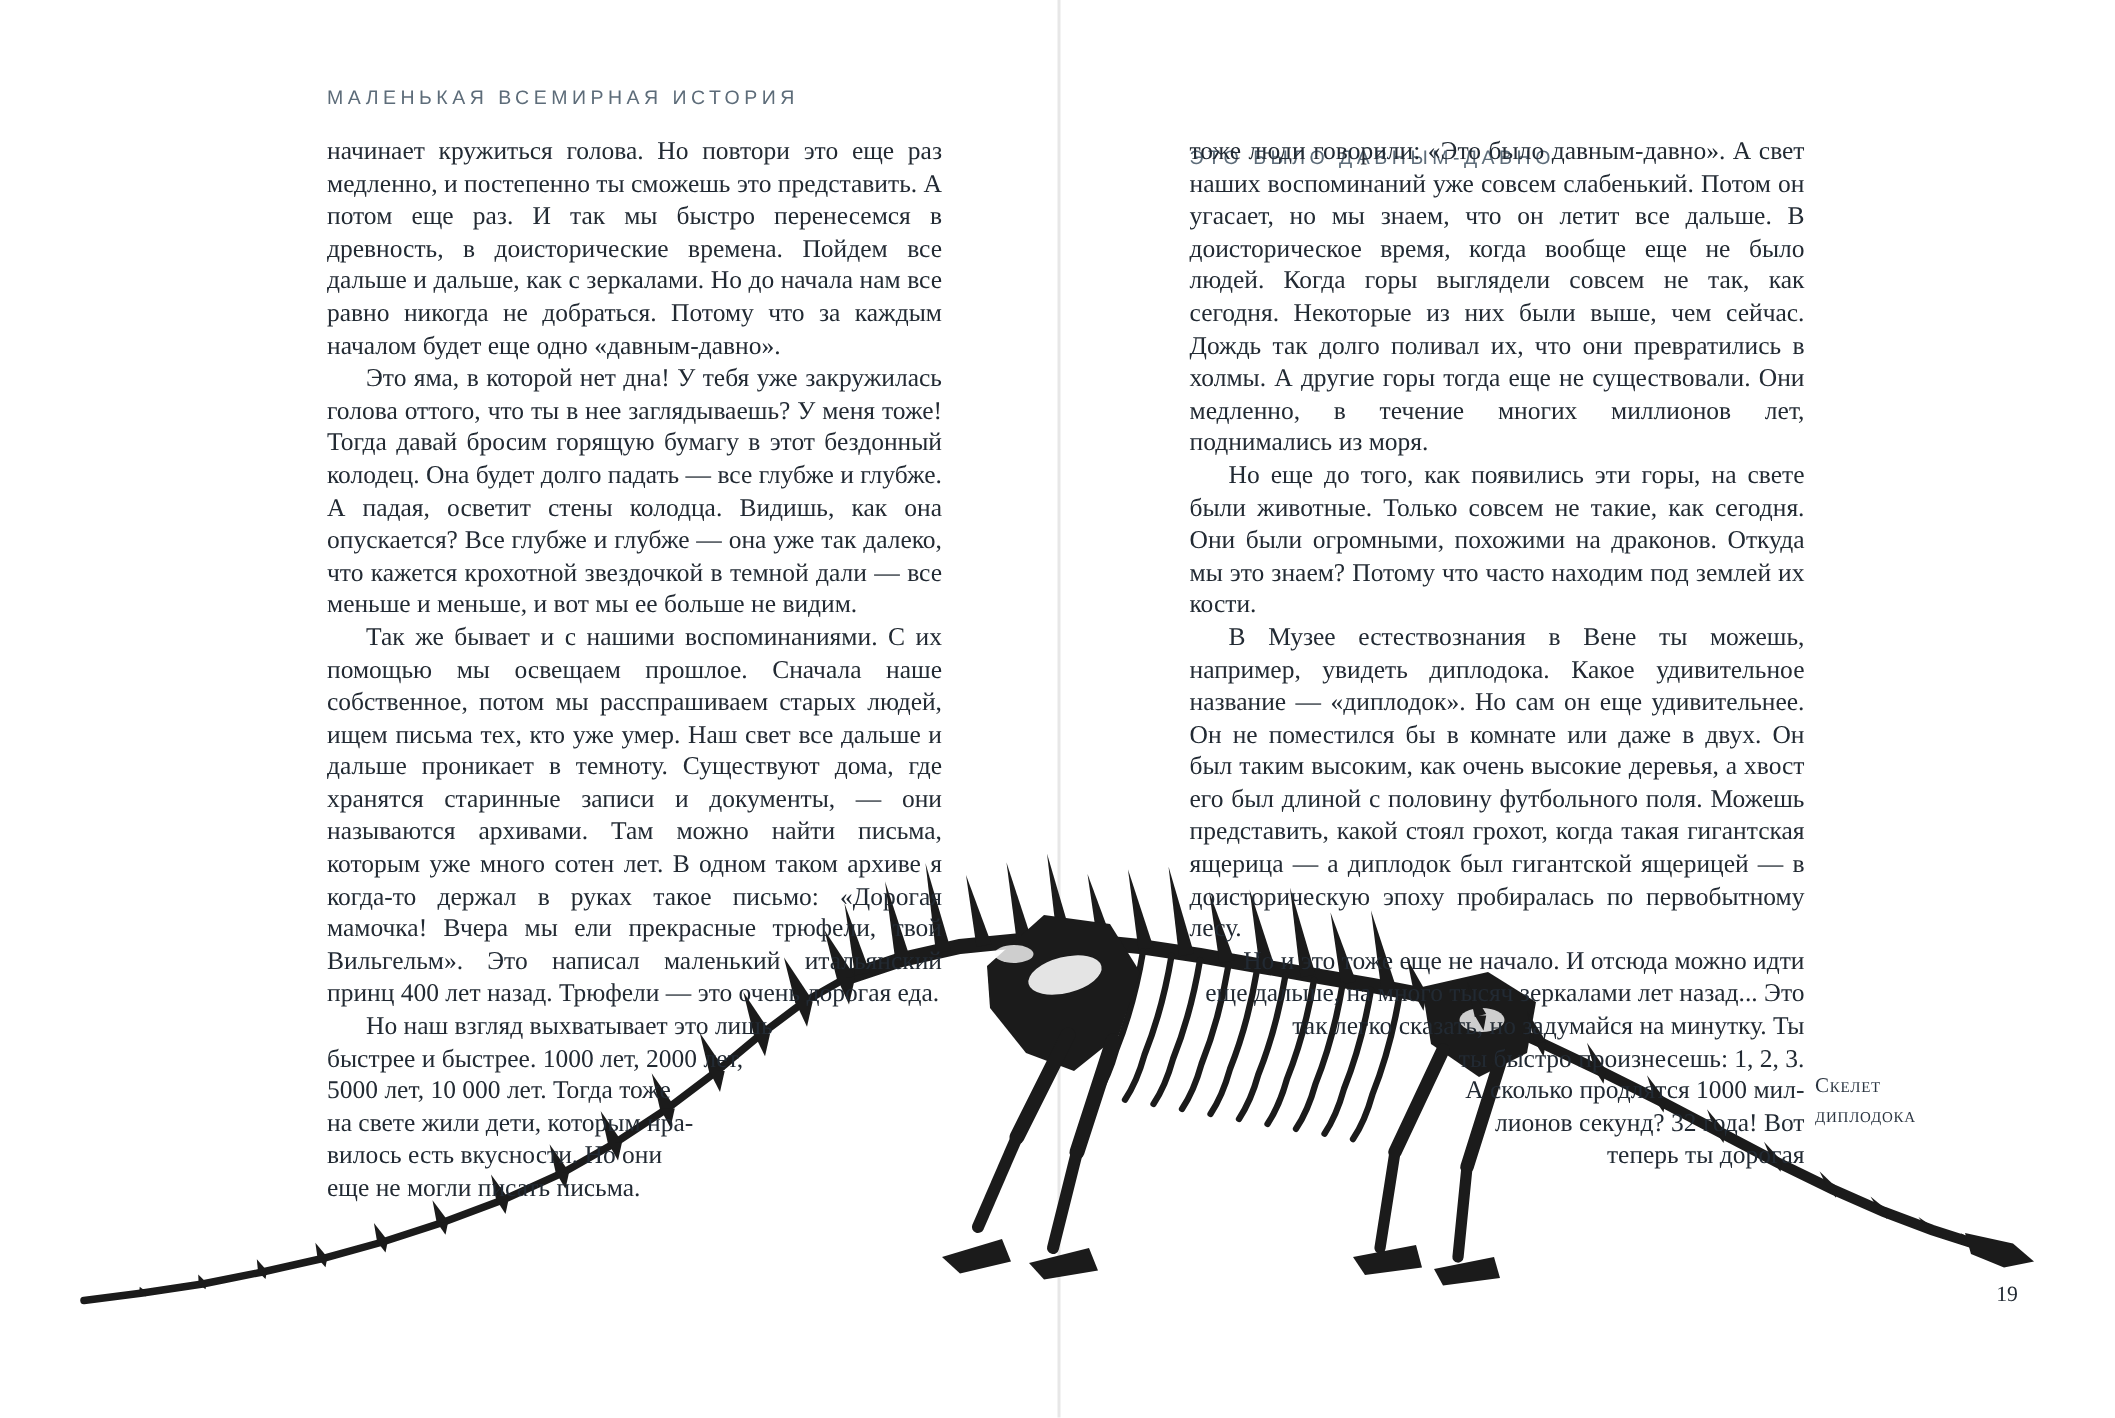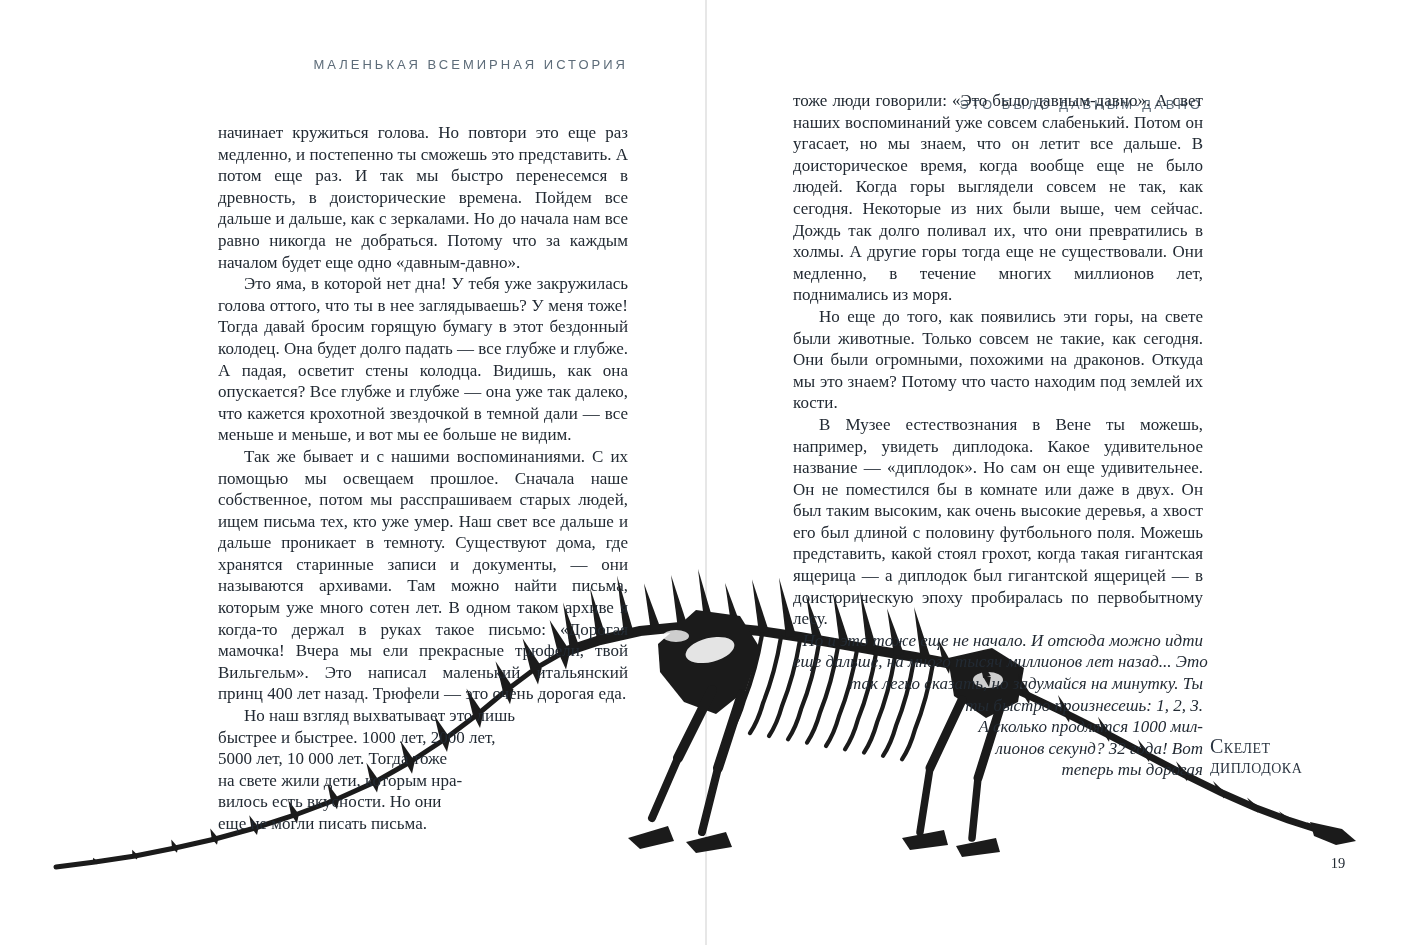--- a/index.html
+++ b/index.html
@@ -1,39 +1,39 @@
 <!DOCTYPE html>
 <html lang="ru"><head>
 <meta charset="utf-8">
 <style>
   html,body{margin:0;padding:0;}
   body{width:1410px;height:945px;background:#ffffff;overflow:hidden;
        font-family:"Liberation Serif","DejaVu Serif",serif;}
   .spread{position:relative;width:1410px;height:945px;background:#ffffff;}
   .gutter{position:absolute;left:705px;top:0;width:2px;height:945px;background:#e7e7e7;}
 
-  .running-head{position:absolute;top:57px;height:18px;text-align:right;
+  .running-head{position:absolute;top:57px;height:18px;text-align:left;
       font-family:"Liberation Sans","DejaVu Sans",sans-serif;
       font-size:13px;letter-spacing:3px;color:#5d6c79;font-weight:400;}
   .running-head.left{left:218px;width:410px;}
   .running-head.right{left:793px;width:410px;margin-top:40px;}
 
   .column{position:absolute;top:90px;width:410px;color:#222a33;
       font-size:17px;line-height:21.6px;z-index:2;}
-  .column.left{left:218px;margin-top:32px;}
+  .column.left{left:218px;}
   .column.right{left:793px;}
   .column p{margin:0;text-align:justify;}
   .column p + p{text-indent:26px;}
 
   .wrapped div{white-space:nowrap;height:21.6px;}
   .wrapped.leftside div:first-child{padding-left:26px;}
-  .wrapped.rightside{text-align:right;font-style:italic;}
+  .wrapped.rightside{text-align:right;}
 
-  .caption{position:absolute;left:1210px;top:736px;width:150px;z-index:2;
-      font-size:20px;line-height:20px;color:#2a3440;font-variant:small-caps;
+  .caption{position:absolute;left:1210px;top:715px;width:150px;z-index:2;
+      font-size:14px;line-height:20px;color:#2a3440;font-variant:small-caps;
       letter-spacing:0.5px;}
   .page-number{position:absolute;left:1318px;top:855px;width:40px;z-index:2;
       font-size:14.5px;color:#222a33;text-align:center;}
 
   #skeleton{position:absolute;left:0;top:0;z-index:1;pointer-events:none;}
 </style>
 </head>
 <body>
 
 <div class="spread">
@@ -61,21 +61,21 @@
   </div>
 
   <div class="column right">
     <div>
         <p>тоже люди говорили: «Это было давным-давно». А свет наших воспоминаний уже совсем слабенький. Потом он угасает, но мы знаем, что он летит все дальше. В доисторическое время, когда вообще еще не было людей. Когда горы выглядели совсем не так, как сегодня. Некоторые из них были выше, чем сейчас. Дождь так долго поливал их, что они превратились в холмы. А другие горы тогда еще не существовали. Они медленно, в течение многих миллионов лет, поднимались из моря.</p>
         <p>Но еще до того, как появились эти горы, на свете были животные. Только совсем не такие, как сегодня. Они были огромными, похожими на драконов. Откуда мы это знаем? Потому что часто находим под землей их кости.</p>
         <p>В Музее естествознания в Вене ты можешь, например, увидеть диплодока. Какое удивительное название — «диплодок». Но сам он еще удивительнее. Он не поместился бы в комнате или даже в двух. Он был таким высоким, как очень высокие деревья, а хвост его был длиной с половину футбольного поля. Можешь представить, какой стоял грохот, когда такая гигантская ящерица — а диплодок был гигантской ящерицей — в доисторическую эпоху пробиралась по первобытному лесу.</p>
       </div>
     <div class="wrapped rightside">
         <div>Но и это тоже еще не начало. И отсюда можно идти</div>
-        <div>еще дальше, на много тысяч миллионов лет назад... Это</div>
+        <div>еще дальше, на много тысяч зеркалами лет назад... Это</div>
         <div>так легко сказать, но задумайся на минутку. Ты</div>
         <div>ты быстро произнесешь: 1, 2, 3.</div>
         <div>А сколько продлятся 1000 мил-</div>
         <div>лионов секунд? 32 года! Вот</div>
         <div>теперь ты дорогая</div>
       </div>
   </div>
 
   <div class="caption">
       <div>Скелет</div>

